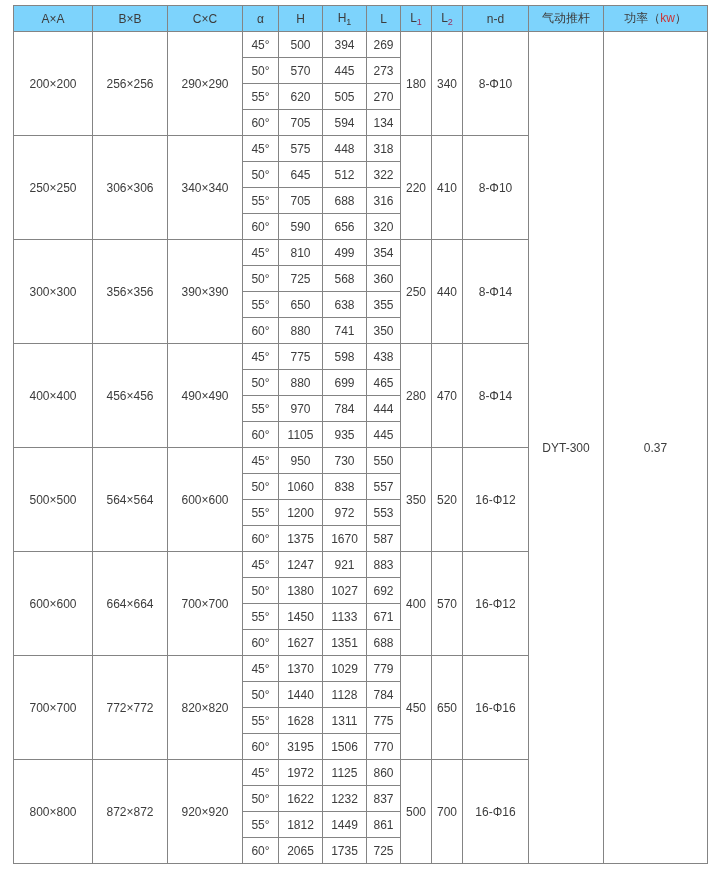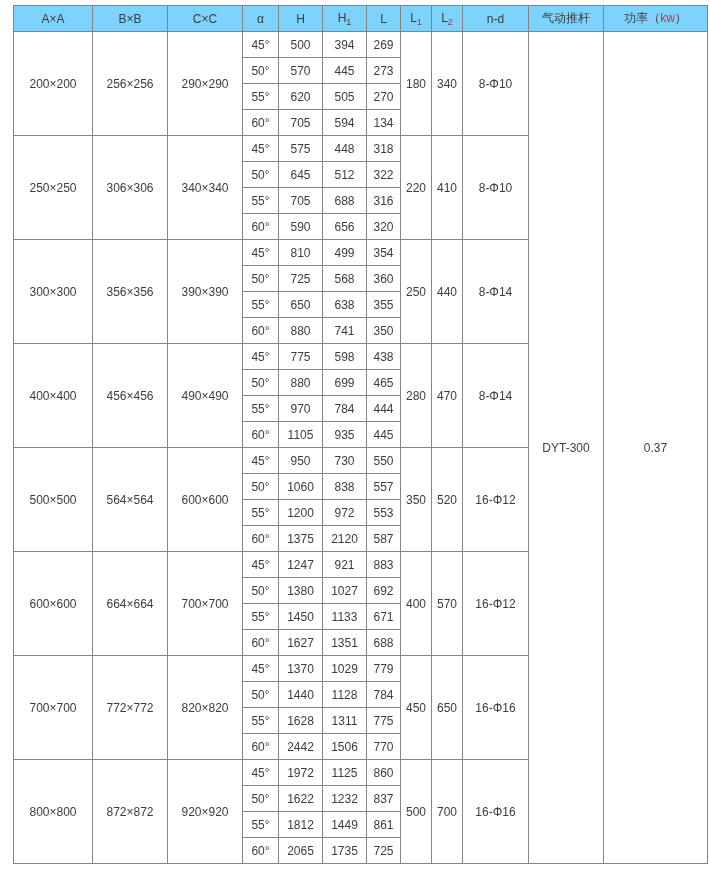--- a/index.html
+++ b/index.html
@@ -222,21 +222,21 @@
         </tr>
         <tr>
           <td>55°</td>
           <td class="num">1200</td>
           <td class="num">972</td>
           <td class="num">553</td>
         </tr>
         <tr>
           <td>60°</td>
           <td class="num">1375</td>
-          <td class="num">2120</td>
+          <td class="num">1670</td>
           <td class="num">587</td>
         </tr>
         <tr>
           <td rowspan="4">600×600</td>
           <td rowspan="4">664×664</td>
           <td rowspan="4">700×700</td>
           <td>45°</td>
           <td class="num">1247</td>
           <td class="num">921</td>
           <td class="num">883</td>
@@ -281,21 +281,21 @@
           <td class="num">784</td>
         </tr>
         <tr>
           <td>55°</td>
           <td class="num">1628</td>
           <td class="num">1311</td>
           <td class="num">775</td>
         </tr>
         <tr>
           <td>60°</td>
-          <td class="num">2442</td>
+          <td class="num">3195</td>
           <td class="num">1506</td>
           <td class="num">770</td>
         </tr>
         <tr>
           <td rowspan="4">800×800</td>
           <td rowspan="4">872×872</td>
           <td rowspan="4">920×920</td>
           <td>45°</td>
           <td class="num">1972</td>
           <td class="num">1125</td>

